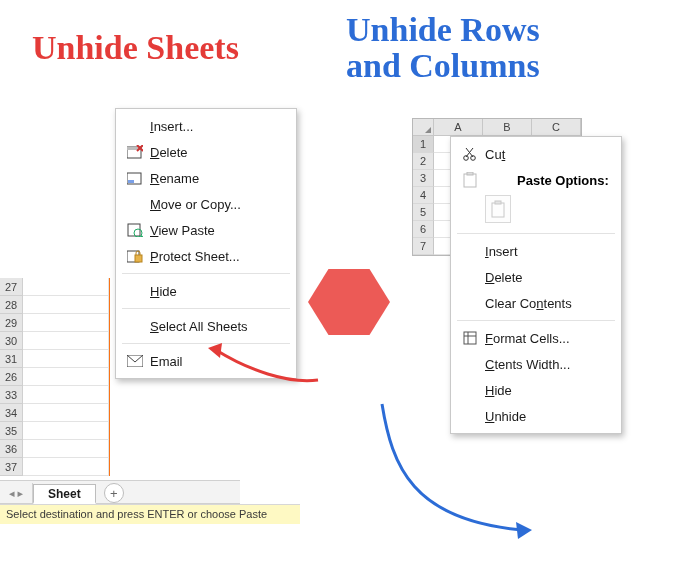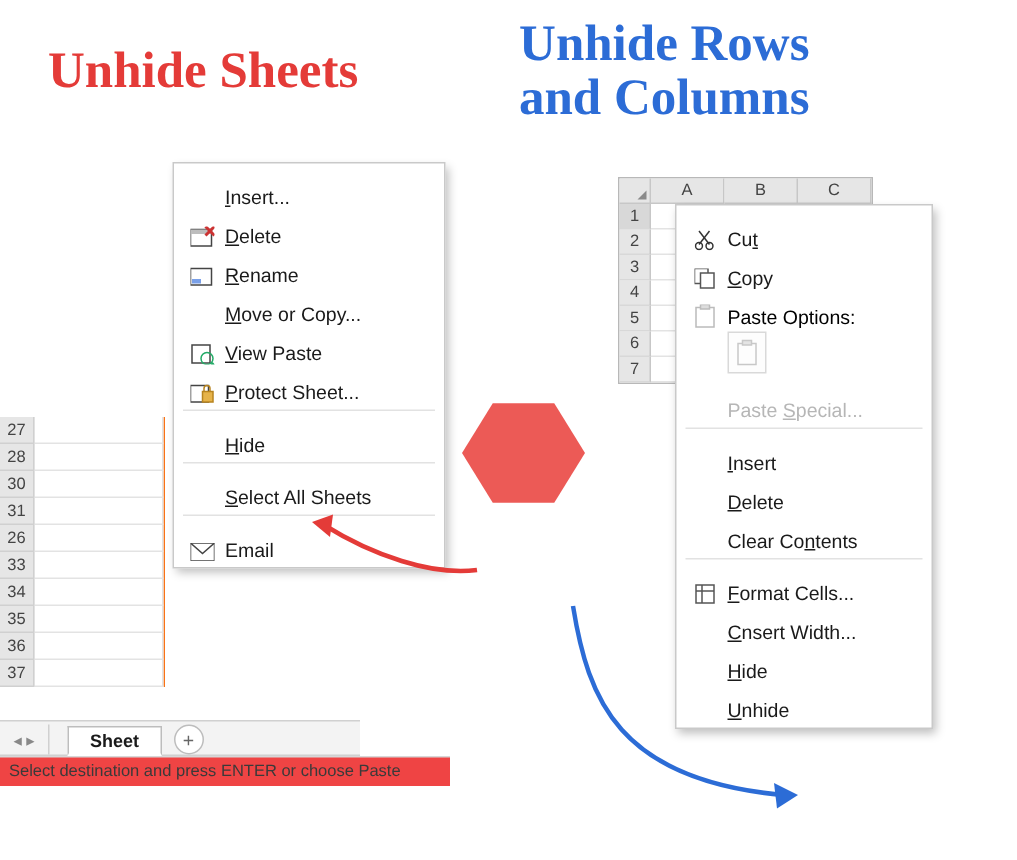--- a/index.html
+++ b/index.html
@@ -86,21 +86,21 @@
     font-size: 11px;
   }
   .tabbar .sheettab {
     background: #fff;
     border: 1px solid #bdbdbd;
     border-bottom: 2px solid #fff;
     padding: 2px 14px 1px 14px;
     font-size: 12px;
     font-weight: bold;
     color: #1a1a1a;
-    margin-left: 12px;
+    margin-left: 0;
     position: relative;
     top: 1px;
   }
   .tabbar .plus {
     width: 18px;
     height: 18px;
     border: 1px solid #bdbdbd;
     border-radius: 50%;
     margin-left: 8px;
     display: flex;
@@ -110,21 +110,21 @@
     font-size: 13px;
     background: #fff;
   }
 
   .statusbar {
     position: absolute;
     left: 0;
     top: 504px;
     width: 300px;
     height: 20px;
-    background: #ef4444;
+    background: #fef9c3;
     border-top: 1px solid #d7d7d7;
     font-size: 11px;
     color: #3a3a3a;
     padding: 3px 6px 0 6px;
     box-sizing: border-box;
     white-space: nowrap;
   }
 
   
   .right-grid {
@@ -184,39 +184,39 @@
   
   .menu {
     position: absolute;
     background: #ffffff;
     border: 1px solid #c9c9c9;
     box-shadow: 2px 3px 6px rgba(0,0,0,0.25);
     padding: 4px 0;
   }
   .menu .item {
     display: flex;
-    align-items: flex-end;
+    align-items: center;
     height: 26px;
     padding: 0 6px 0 8px;
     white-space: nowrap;
     color: #1a1a1a;
     cursor: default;
   }
   .menu .item .ic {
     width: 22px;
     display: flex;
     align-items: center;
     justify-content: center;
     margin-right: 4px;
     color: #3a3a3a;
   }
   .menu .item .lbl u { text-decoration: underline; }
   .menu .item.disabled { color: #b6b6b6; }
   .menu .item.disabled .ic { color: #c8c8c8; }
-  .menu .item.bold .lbl { font-weight: normal; color:#000; }
+  .menu .item.bold .lbl { font-weight: bold; color:#000;margin-left:32px; }
   .menu .sep {
     height: 1px;
     background: #e2e2e2;
     margin: 4px 6px;
   }
   .menu .sub {
     margin-left: auto;
     padding-left: 20px;
     color: #555;
     font-size: 10px;
@@ -270,20 +270,24 @@
 <div class="left-grid" id="left-grid">
       <div class="row">
         <div class="rowhdr">27</div>
         <div class="cell"></div>
       </div>
       <div class="row">
         <div class="rowhdr">28</div>
         <div class="cell"></div>
       </div>
       <div class="row">
+        <div class="rowhdr">29</div>
+        <div class="cell"></div>
+      </div>
+      <div class="row">
         <div class="rowhdr">30</div>
         <div class="cell"></div>
       </div>
       <div class="row">
         <div class="rowhdr">31</div>
         <div class="cell"></div>
       </div>
       <div class="row">
         <div class="rowhdr">26</div>
         <div class="cell"></div>
@@ -457,50 +461,37 @@
     <span class="ic">
       <svg width="14" height="14">
             <line x1="3" y1="1" x2="10" y2="10" stroke="#333"></line>
             <line x1="10" y1="1" x2="3" y2="10" stroke="#333"></line>
             <circle cx="3" cy="11" r="2.3" fill="none" stroke="#333"></circle>
             <circle cx="10" cy="11" r="2.3" fill="none" stroke="#333"></circle>
           </svg>
     </span>
     <span class="lbl">Cu<u>t</u></span>
   </div>
-  <div class="item">
-    <span class="ic">
-      <svg width="14" height="14">
-            <rect x="0" y="0" width="9" height="10" fill="none" stroke="#555"></rect>
-            <rect x="4" y="3" width="9" height="10" fill="#fff" stroke="#555"></rect>
-          </svg>
-    </span>
-    <span class="lbl"><u>C</u><span>opy</span></span>
-  </div>
   <div class="item bold disabled">
     <span class="ic">
       <svg width="14" height="16">
             <rect x="1" y="2" width="12" height="13" fill="none" stroke="#bbb"></rect>
             <rect x="4" y="0" width="6" height="3" fill="#ddd" stroke="#bbb"></rect>
           </svg>
     </span>
     <span class="lbl">Paste Options:</span>
   </div>
   <div class="paste-icons">
     <div class="pi">
       <svg width="14" height="18">
             <rect x="1" y="3" width="12" height="14" fill="none" stroke="#c8c8c8"></rect>
             <rect x="4" y="1" width="6" height="3" fill="#e4e4e4" stroke="#c8c8c8"></rect>
           </svg>
     </div>
   </div>
-  <div class="item disabled">
-    <span class="ic"></span>
-    <span class="lbl">Paste <u>S</u>pecial...</span>
-  </div>
   <div class="sep"></div>
   <div class="item">
     <span class="ic"></span>
     <span class="lbl"><u>I</u><span>nsert</span></span>
   </div>
   <div class="item">
     <span class="ic"></span>
     <span class="lbl"><u>D</u><span>elete</span></span>
   </div>
   <div class="item">
@@ -513,21 +504,21 @@
       <svg width="14" height="14">
             <rect x="1" y="1" width="12" height="12" fill="none" stroke="#555"></rect>
             <line x1="1" y1="5" x2="13" y2="5" stroke="#555"></line>
             <line x1="5" y1="1" x2="5" y2="13" stroke="#555"></line>
           </svg>
     </span>
     <span class="lbl"><u>F</u><span>ormat Cells...</span></span>
   </div>
   <div class="item">
     <span class="ic"></span>
-    <span class="lbl"><u>C</u><span>nsert Width...</span></span>
+    <span class="lbl"><u>C</u><span>tents Width...</span></span>
   </div>
   <div class="item">
     <span class="ic"></span>
     <span class="lbl"><u>H</u><span>ide</span></span>
   </div>
   <div class="item">
     <span class="ic"></span>
     <span class="lbl"><u>U</u><span>nhide</span></span>
   </div>
 </div>

